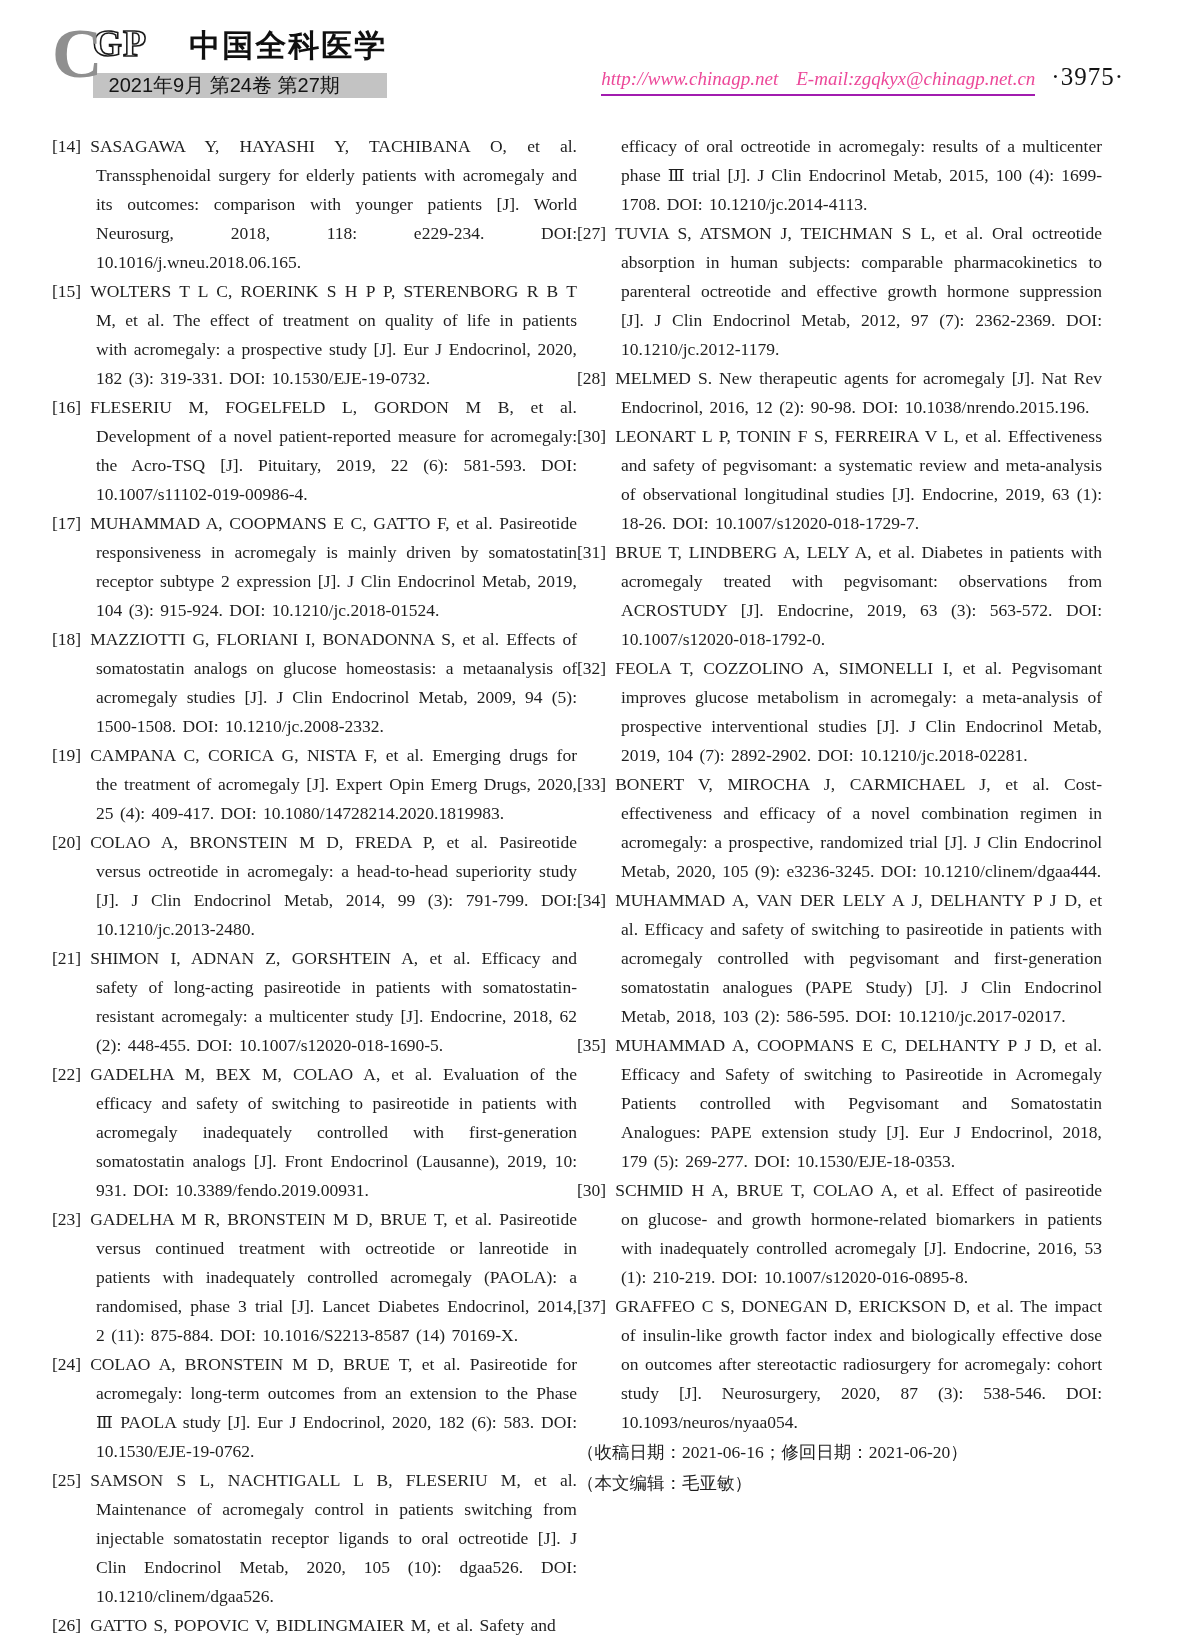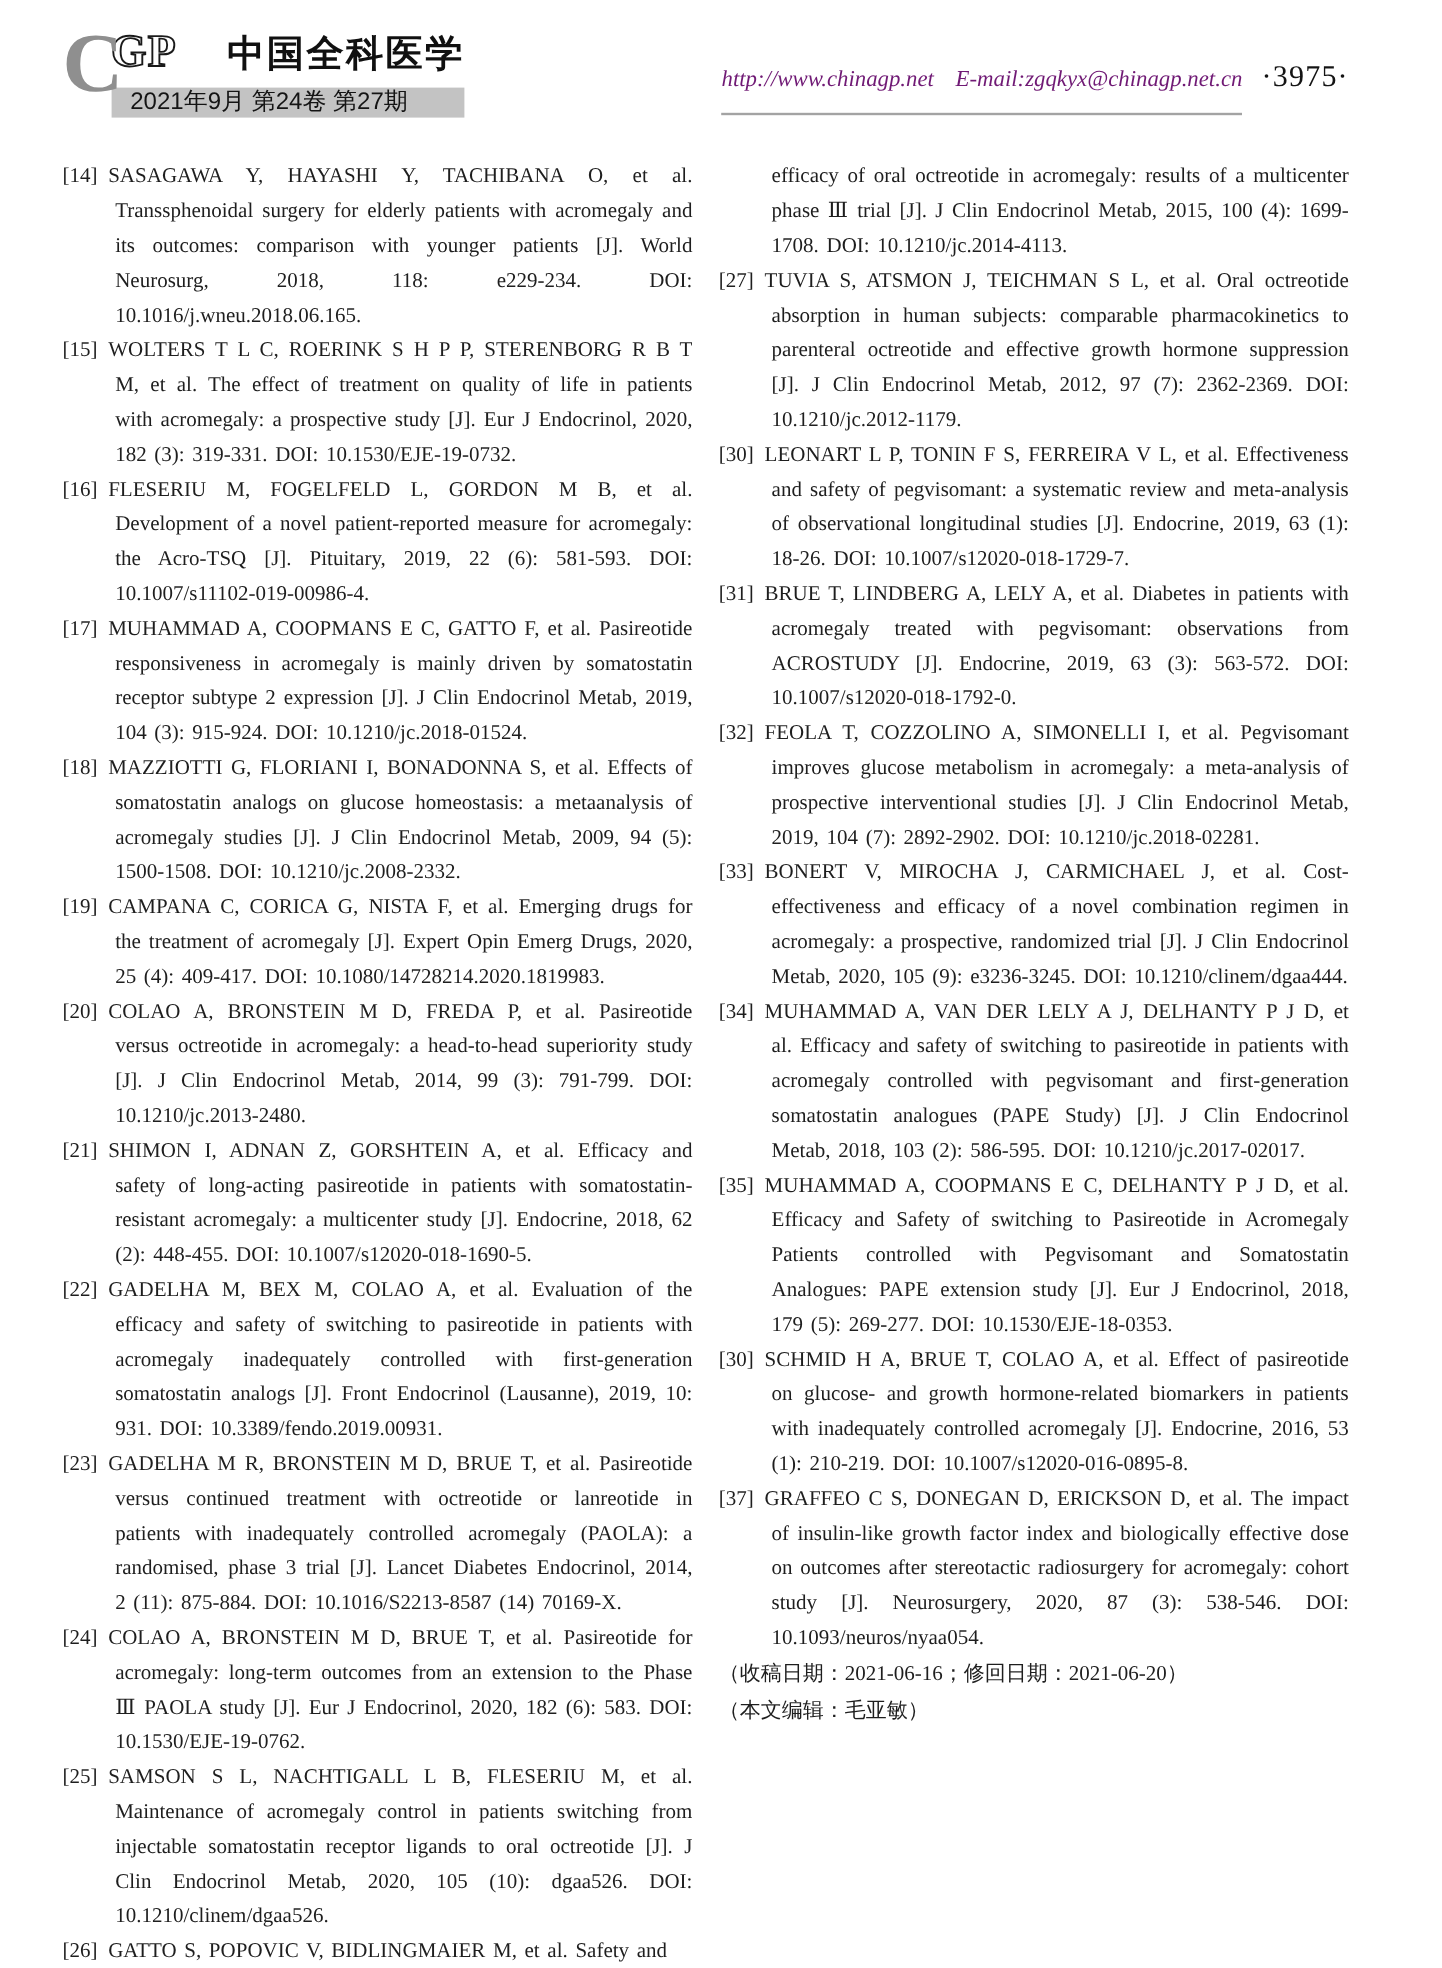--- a/index.html
+++ b/index.html
@@ -27,27 +27,27 @@
     font-family:"Liberation Sans","DejaVu Sans",sans-serif; font-weight:bold;
     font-size:31px; line-height:34px; color:#101010; letter-spacing:2px;
   }
   .issue-bar {
     margin-top:13px; background:#c3c3c3; color:#141414;
     font-family:"Liberation Sans","DejaVu Sans",sans-serif;
     font-size:20px; line-height:25px; padding:0 12px 0 16px; white-space:nowrap;
   }
   .hdr-right { display:flex; align-items:baseline; padding-bottom:2px; }
   .url-line {
-    font-style:italic; font-size:19px; color:#701a75;
-    border-bottom:2px solid #a3a3a3; padding-bottom:16px; white-space:nowrap;
+    font-style:italic; font-size:19px; color:#ec4899;
+    border-bottom:2px solid #a21caf; padding-bottom:4px; white-space:nowrap;
   }
   .url-line .gap { display:inline-block; width:18px; }
   .page-no { font-size:25px; color:#141414; margin-left:16px; letter-spacing:1px; white-space:nowrap; }
   
-  .columns { display:flex; gap:22px; margin-top:34px; }
+  .columns { display:flex; margin-top:34px; }
   .col { width:525px; }
   .ref {
     font-size:17.5px; line-height:29px; text-align:justify; word-spacing:2px;
     padding-left:44px; text-indent:-44px; color:#1e1e1e;
   }
   .ref.cont { text-indent:0; }
   .ref .num { padding-right:9px; }
   .tail { font-size:17.5px; line-height:31px; word-spacing:1px; }
 </style>
 </head>
@@ -87,20 +87,21 @@
           <div class="ref"><span class="num">[23]</span><span>GADELHA M R, BRONSTEIN M D, BRUE T, et al. Pasireotide versus continued treatment with octreotide or lanreotide in patients with inadequately controlled acromegaly (PAOLA): a randomised, phase 3 trial [J]. Lancet Diabetes Endocrinol, 2014, 2 (11): 875-884. DOI: 10.1016/S2213-8587 (14) 70169-X.</span></div>
           <div class="ref"><span class="num">[24]</span><span>COLAO A, BRONSTEIN M D, BRUE T, et al. Pasireotide for acromegaly: long-term outcomes from an extension to the Phase Ⅲ PAOLA study [J]. Eur J Endocrinol, 2020, 182 (6): 583. DOI: 10.1530/EJE-19-0762.</span></div>
           <div class="ref"><span class="num">[25]</span><span>SAMSON S L, NACHTIGALL L B, FLESERIU M, et al. Maintenance of acromegaly control in patients switching from injectable somatostatin receptor ligands to oral octreotide [J]. J Clin Endocrinol Metab, 2020, 105 (10): dgaa526. DOI: 10.1210/clinem/dgaa526.</span></div>
           <div class="ref"><span class="num">[26]</span><span>GATTO S, POPOVIC V, BIDLINGMAIER M, et al. Safety and</span></div>
         </div>
     </section>
     <section class="col">
       <div id="col-right-refs">
           <div class="ref cont"><span>efficacy of oral octreotide in acromegaly: results of a multicenter phase Ⅲ trial [J]. J Clin Endocrinol Metab, 2015, 100 (4): 1699-1708. DOI: 10.1210/jc.2014-4113.</span></div>
           <div class="ref"><span class="num">[27]</span><span>TUVIA S, ATSMON J, TEICHMAN S L, et al. Oral octreotide absorption in human subjects: comparable pharmacokinetics to parenteral octreotide and effective growth hormone suppression [J]. J Clin Endocrinol Metab, 2012, 97 (7): 2362-2369. DOI: 10.1210/jc.2012-1179.</span></div>
+          <div class="ref"><span class="num">[28]</span><span>MELMED S. New therapeutic agents for acromegaly [J]. Nat Rev Endocrinol, 2016, 12 (2): 90-98. DOI: 10.1038/nrendo.2015.196.</span></div>
           <div class="ref"><span class="num">[30]</span><span>LEONART L P, TONIN F S, FERREIRA V L, et al. Effectiveness and safety of pegvisomant: a systematic review and meta-analysis of observational longitudinal studies [J]. Endocrine, 2019, 63 (1): 18-26. DOI: 10.1007/s12020-018-1729-7.</span></div>
           <div class="ref"><span class="num">[31]</span><span>BRUE T, LINDBERG A, LELY A, et al. Diabetes in patients with acromegaly treated with pegvisomant: observations from ACROSTUDY [J]. Endocrine, 2019, 63 (3): 563-572. DOI: 10.1007/s12020-018-1792-0.</span></div>
           <div class="ref"><span class="num">[32]</span><span>FEOLA T, COZZOLINO A, SIMONELLI I, et al. Pegvisomant improves glucose metabolism in acromegaly: a meta-analysis of prospective interventional studies [J]. J Clin Endocrinol Metab, 2019, 104 (7): 2892-2902. DOI: 10.1210/jc.2018-02281.</span></div>
           <div class="ref"><span class="num">[33]</span><span>BONERT V, MIROCHA J, CARMICHAEL J, et al. Cost-effectiveness and efficacy of a novel combination regimen in acromegaly: a prospective, randomized trial [J]. J Clin Endocrinol Metab, 2020, 105 (9): e3236-3245. DOI: 10.1210/clinem/dgaa444.</span></div>
           <div class="ref"><span class="num">[34]</span><span>MUHAMMAD A, VAN DER LELY A J, DELHANTY P J D, et al. Efficacy and safety of switching to pasireotide in patients with acromegaly controlled with pegvisomant and first-generation somatostatin analogues (PAPE Study) [J]. J Clin Endocrinol Metab, 2018, 103 (2): 586-595. DOI: 10.1210/jc.2017-02017.</span></div>
           <div class="ref"><span class="num">[35]</span><span>MUHAMMAD A, COOPMANS E C, DELHANTY P J D, et al. Efficacy and Safety of switching to Pasireotide in Acromegaly Patients controlled with Pegvisomant and Somatostatin Analogues: PAPE extension study [J]. Eur J Endocrinol, 2018, 179 (5): 269-277. DOI: 10.1530/EJE-18-0353.</span></div>
           <div class="ref"><span class="num">[30]</span><span>SCHMID H A, BRUE T, COLAO A, et al. Effect of pasireotide on glucose- and growth hormone-related biomarkers in patients with inadequately controlled acromegaly [J]. Endocrine, 2016, 53 (1): 210-219. DOI: 10.1007/s12020-016-0895-8.</span></div>
           <div class="ref"><span class="num">[37]</span><span>GRAFFEO C S, DONEGAN D, ERICKSON D, et al. The impact of insulin-like growth factor index and biologically effective dose on outcomes after stereotactic radiosurgery for acromegaly: cohort study [J]. Neurosurgery, 2020, 87 (3): 538-546. DOI: 10.1093/neuros/nyaa054.</span></div>
         </div>
       <div class="tail">（收稿日期：2021-06-16；修回日期：2021-06-20）</div>

